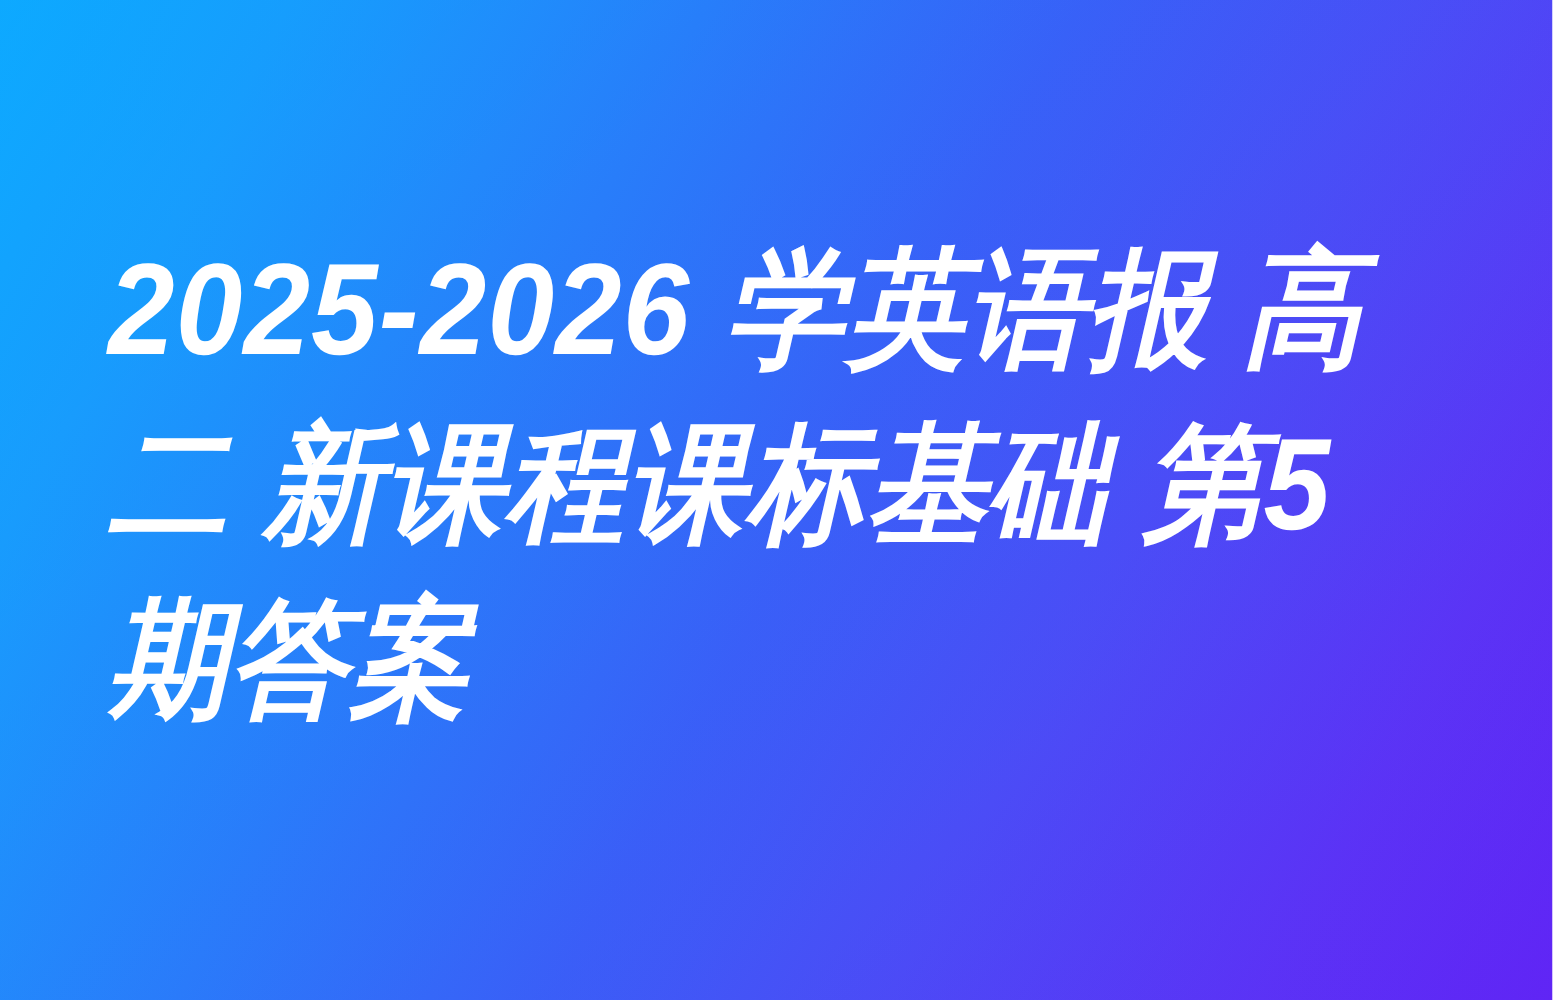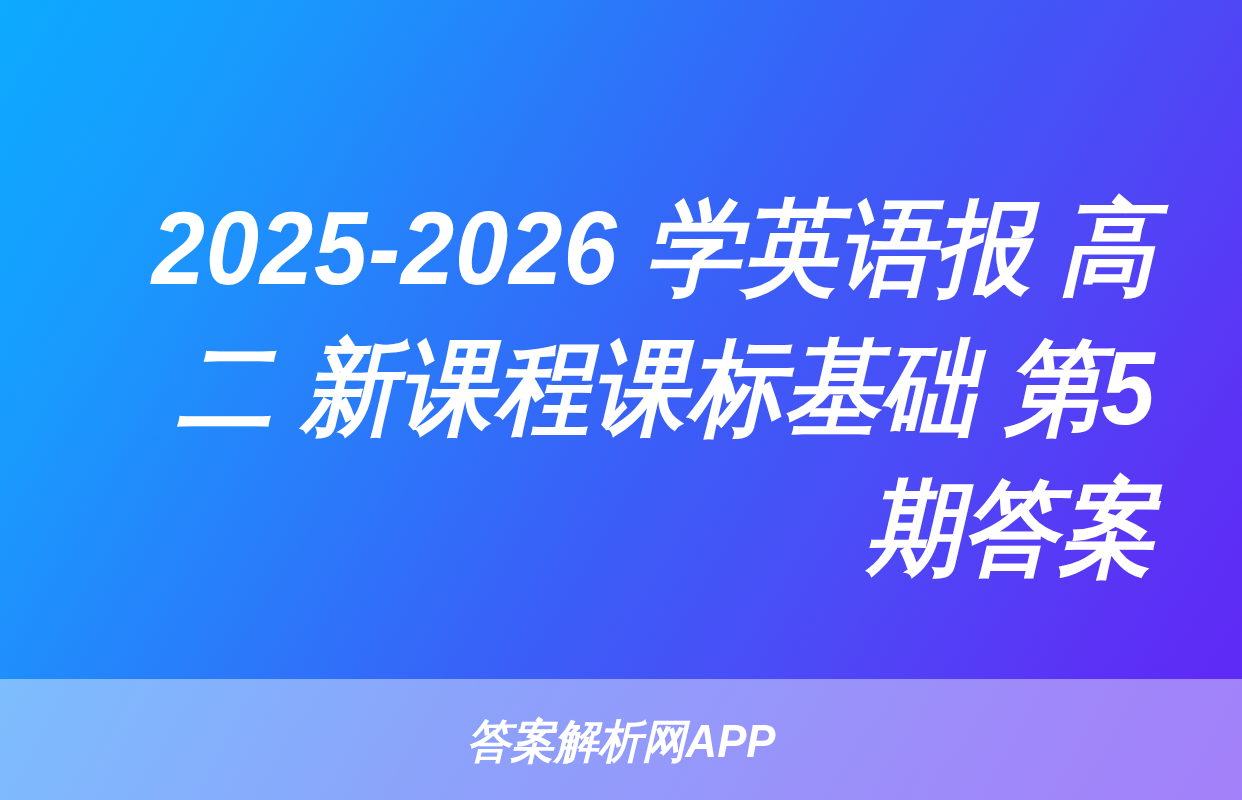--- a/index.html
+++ b/index.html
@@ -35,21 +35,21 @@
         rgba(90, 30, 250, 0.06) 70%,
         rgba(95, 25, 248, 0.26) 100%);
     pointer-events: none;
   }
 
   #title-block {
     position: absolute;
     left: 0;
     right: 0;
     top: 178px;
-    text-align: right;
+    text-align: left;
     padding: 0 40px;
     box-sizing: border-box;
   }
 
   .title-line {
     display: block;
     color: #ffffff;
     font-size: 104px;
     line-height: 140px;
     font-weight: 700;
@@ -92,17 +92,14 @@
 <div id="canvas">
 
   <div id="gradient-overlay"></div>
 
   <div id="title-block">
     <span class="title-line">2025-2026 学英语报 高</span>
     <span class="title-line">二 新课程课标基础 第5</span>
     <span class="title-line">期答案</span>
   </div>
 
-  <div id="footer-strip">
-    <span id="watermark-text">答案解析网APP</span>
-  </div>
 
 </div>
 
 </body></html>

